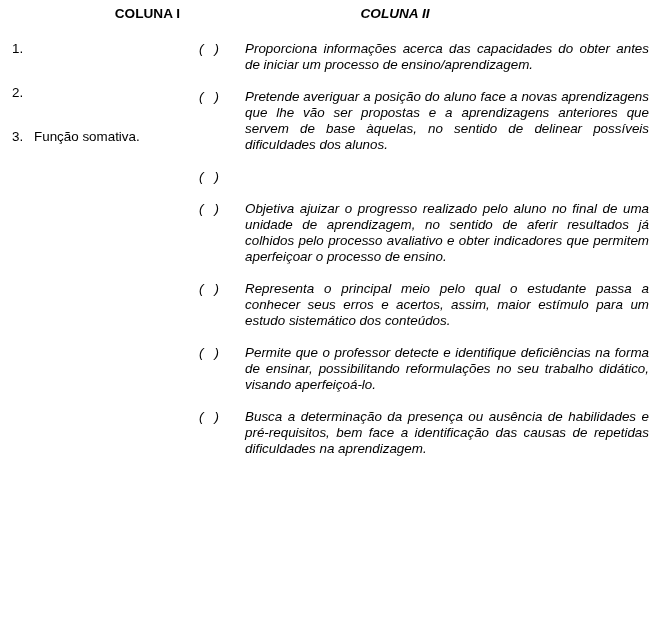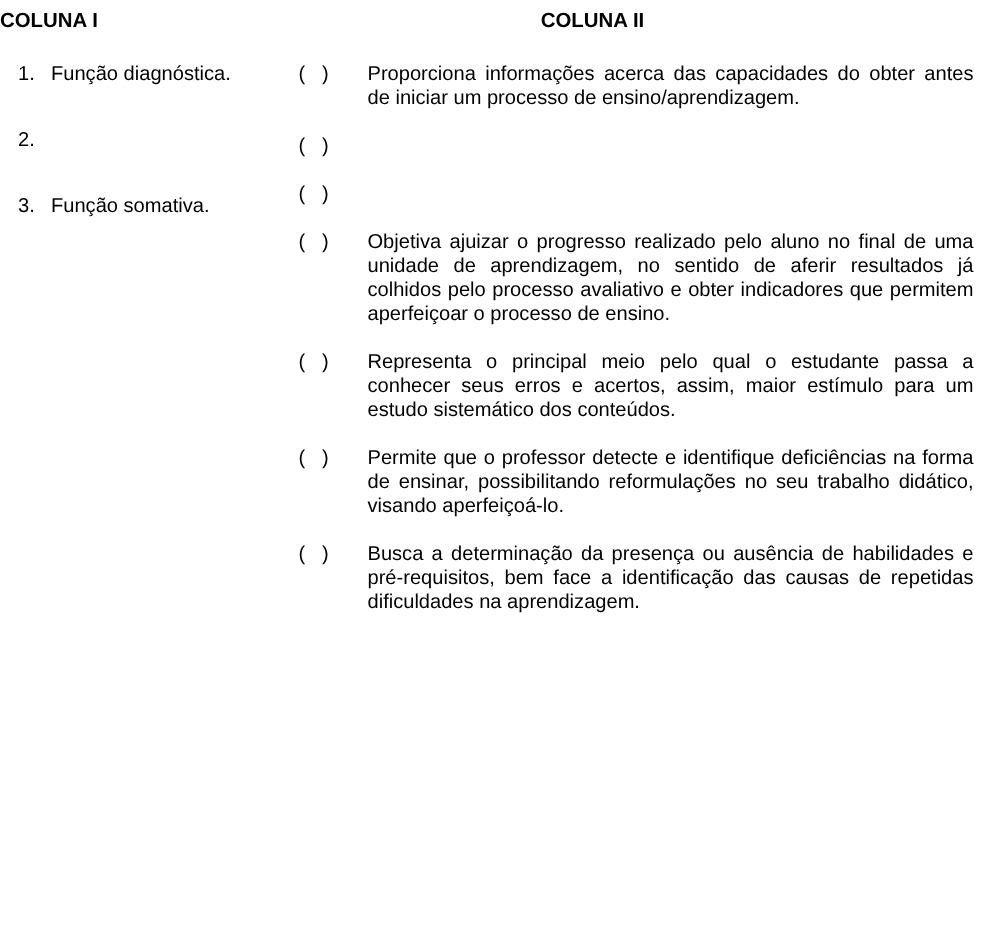--- a/index.html
+++ b/index.html
@@ -21,21 +21,21 @@
     padding-top: 6px;
     overflow: hidden;
   }
   
   .col1 {
     flex: 0 0 199px;
     width: 199px;
   }
   .col1-header {
     width: 180px;
-    text-align: left;
+    text-align: right;
     font-weight: bold;
     font-size: 13.6px;
     margin-bottom: 19px;
     white-space: nowrap;
   }
   .col1-item {
     display: flex;
     padding-left: 12px;
     margin-bottom: 28px;
   }
@@ -45,20 +45,21 @@
   }
   .col1-label {
     flex: 1;
     white-space: nowrap;
   }
   
   .col2 {
     flex: 1;
     padding-right: 12px;
     box-sizing: border-box;
+    font-style: italic;
   }
   .col2-header {
     width: 392px;
     text-align: center;
     font-weight: bold;
     font-size: 13.6px;
     margin-bottom: 19px;
     white-space: nowrap;
   }
   .col2-item {
@@ -79,40 +80,40 @@
 </head>
 <body>
 
 <div class="page">
 
   <div class="col1">
     <div class="col1-header">COLUNA I</div>
 
     <div class="col1-item">
       <span class="col1-num">1.</span>
-      <span class="col1-label">Função diagnóstica.</span>
     </div>
     <div class="col1-item">
       <span class="col1-num">2.</span>
     </div>
     <div class="col1-item">
       <span class="col1-num">3.</span>
       <span class="col1-label">Função somativa.</span>
     </div>
   </div>
 
   <div class="col2">
     <div class="col2-header">COLUNA II</div>
 
     <div class="col2-item">
       <span class="answer-slot">(   )</span>
       <p class="item-text">Proporciona informações acerca das capacidades do obter antes de iniciar um processo de ensino/aprendizagem.</p>
     </div>
     <div class="col2-item">
       <span class="answer-slot">(   )</span>
+      <p class="item-text">Pretende averiguar a posição do aluno face a novas aprendizagens que lhe vão ser propostas e a aprendizagens anteriores que servem de base àquelas, no sentido de delinear possíveis dificuldades dos alunos.</p>
     </div>
     <div class="col2-item">
       <span class="answer-slot">(   )</span>
     </div>
     <div class="col2-item">
       <span class="answer-slot">(   )</span>
       <p class="item-text">Objetiva ajuizar o progresso realizado pelo aluno no final de uma unidade de aprendizagem, no sentido de aferir resultados já colhidos pelo processo avaliativo e obter indicadores que permitem aperfeiçoar o processo de ensino.</p>
     </div>
     <div class="col2-item">
       <span class="answer-slot">(   )</span>

